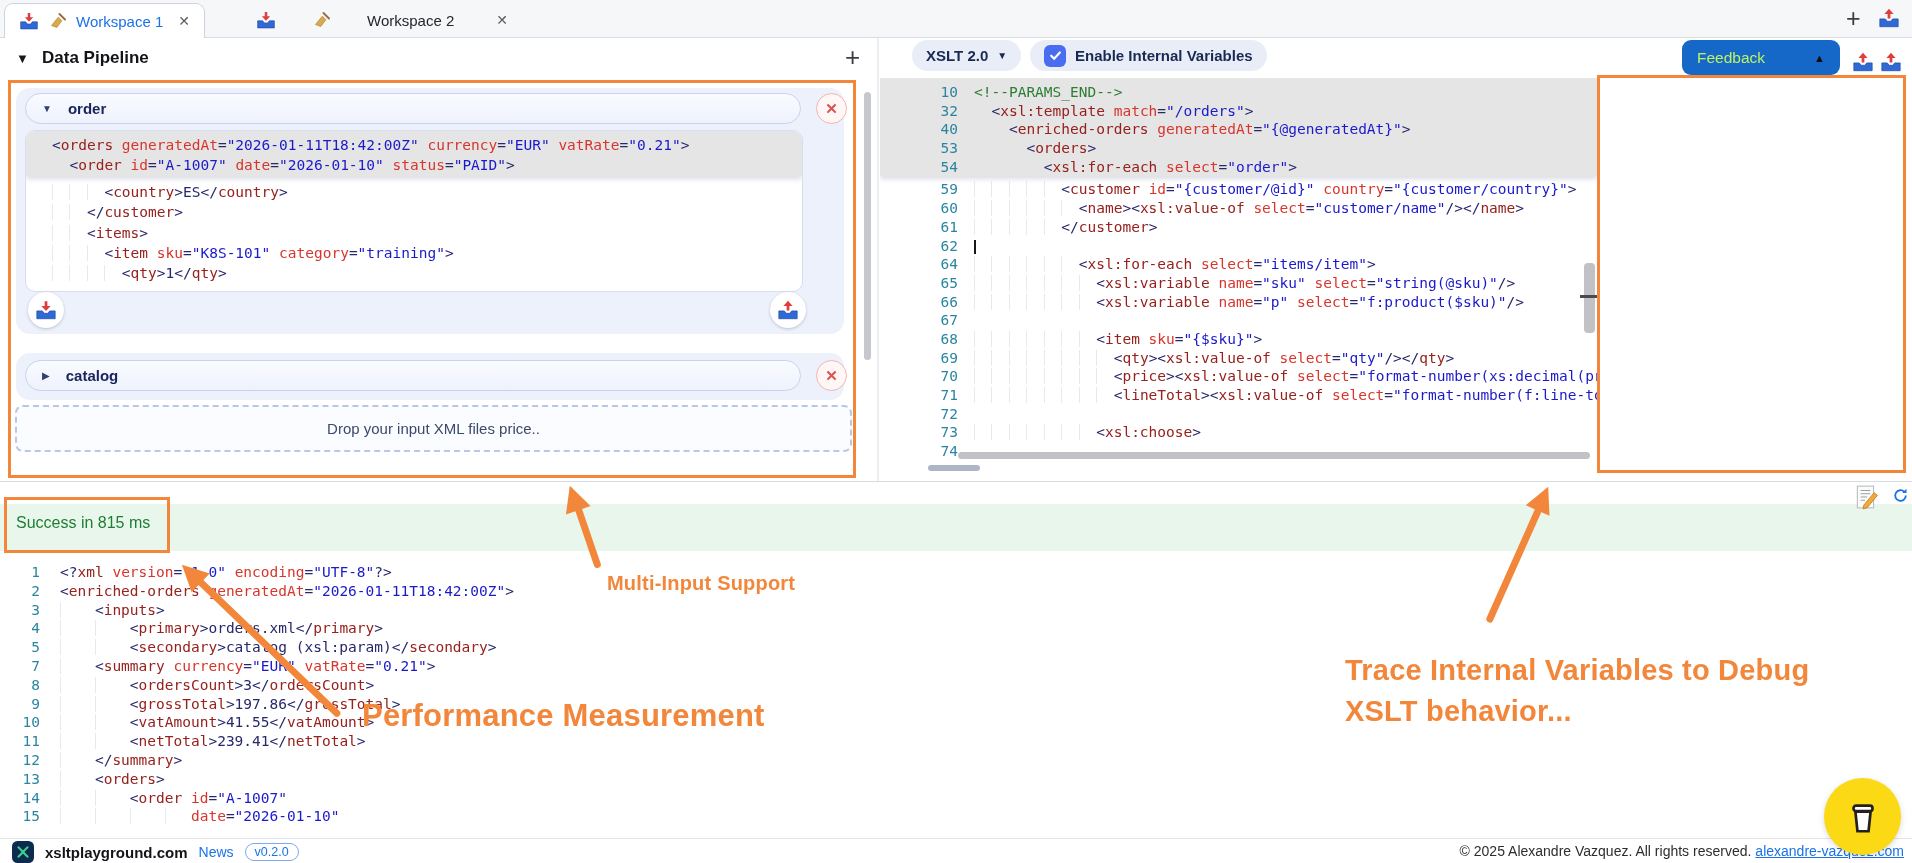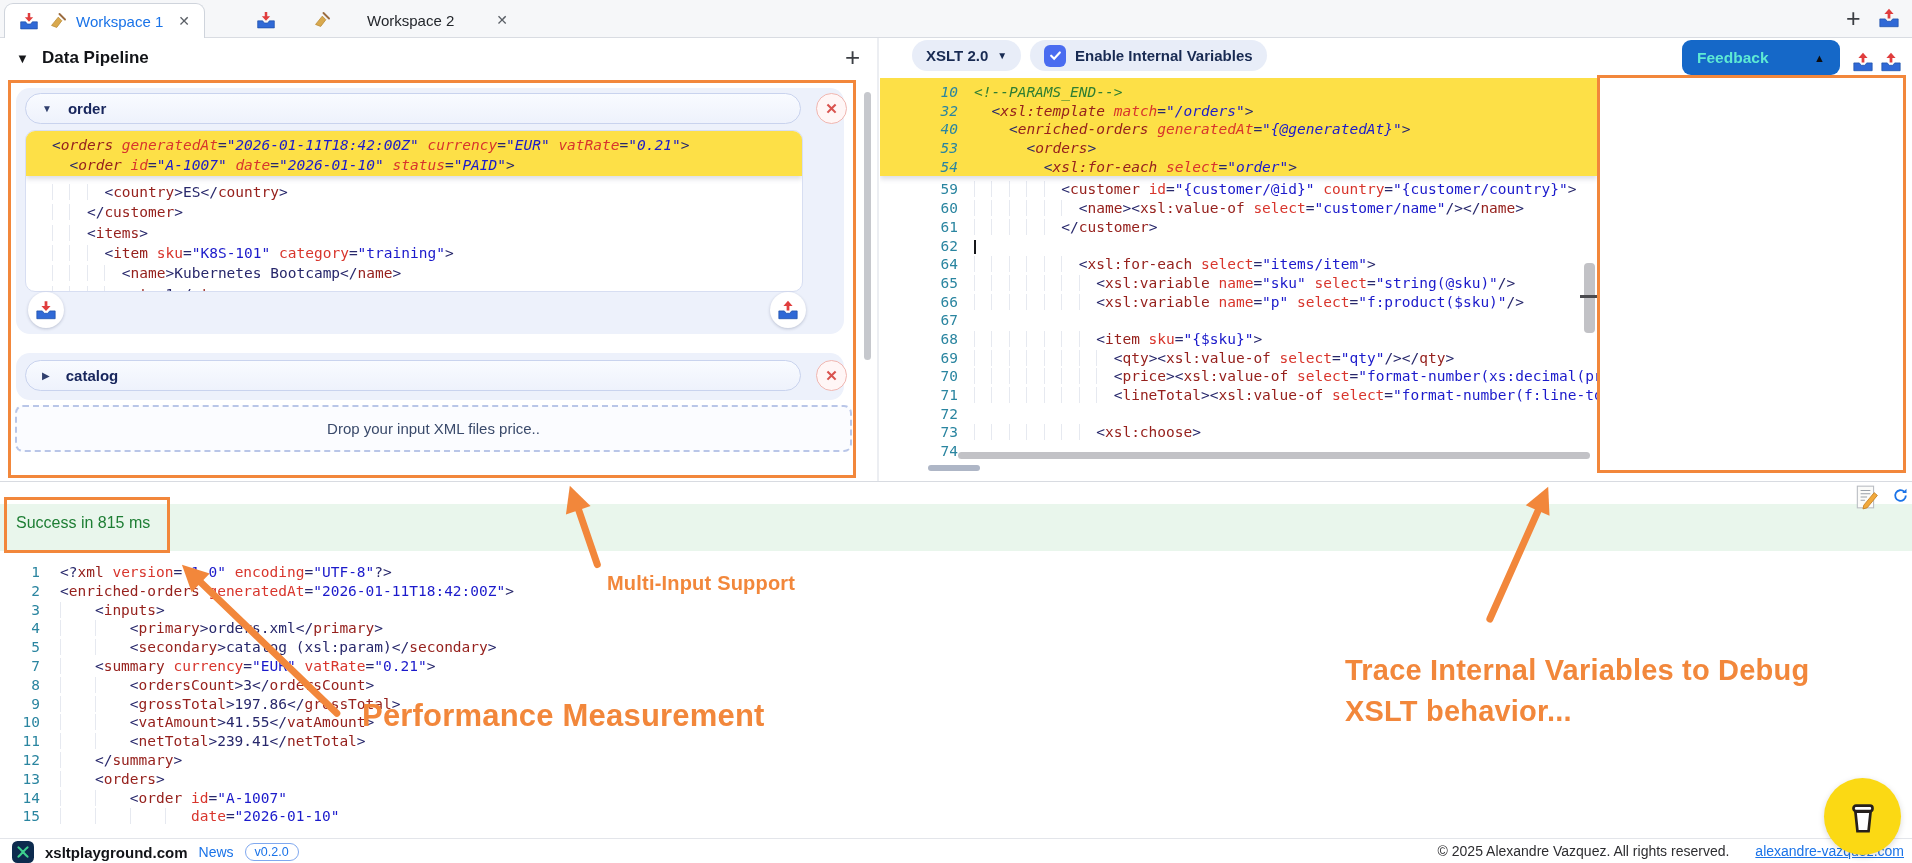--- a/index.html
+++ b/index.html
@@ -36,39 +36,39 @@
   .cl{white-space:pre;}
   .ln{display:inline-block;text-align:right;color:#2a85a0;}
   .ct{white-space:pre;}
   .tg{color:#96211d;}
   .at{color:#d8352c;}
   .st{color:#1b1acb;}
   .cm{color:#2e7d32;}
   .ind{background:repeating-linear-gradient(90deg,#e6e9f0 0,#e6e9f0 1px,transparent 1px,transparent 2ch);}
   .g4 .ind{background:repeating-linear-gradient(90deg,#e6e9f0 0,#e6e9f0 1px,transparent 1px,transparent 4ch);}
   .nog .ind{background:none;}
-  .sticky{position:relative;z-index:2;background:#fde047;box-shadow:0 3px 5px rgba(80,85,120,.20);font-style:italic;}
+  .sticky{position:relative;z-index:2;background:#e5e5e5;box-shadow:0 3px 5px rgba(80,85,120,.20);}
   .caret{display:inline-block;width:2px;height:14px;background:#17181b;vertical-align:middle;}
   
   .midcode{position:absolute;left:880px;top:78px;width:717px;height:383px;background:#fff;overflow:hidden;font-size:14.5px;}
   .midcode .cl{height:18.7px;line-height:18.7px;}
   .midcode .ln{width:78px;padding-right:16px;}
   
   .ordcode .cl{height:20.4px;line-height:20.4px;}
   
   .outcode{position:absolute;left:0;top:557px;width:1912px;height:281px;font-size:14.5px;overflow:hidden;}
   .outcode .cl{height:18.8px;line-height:18.8px;}
   .outcode .ln{width:40px;padding-right:20px;}
   
   .tbpill{position:absolute;top:40px;height:31px;border-radius:999px;background:#e8edf8;display:flex;align-items:center;
     gap:9px;padding:0 14px;font-size:15px;font-weight:bold;color:#182a52;cursor:pointer;}
   .chk{width:22px;height:22px;border-radius:6px;background:#4a6cf0;display:flex;align-items:center;justify-content:center;}
   .feedback{position:absolute;left:1682px;top:40px;width:158px;height:35px;background:#1568c8;border-radius:9px;z-index:60;
     display:flex;align-items:center;justify-content:space-between;padding:0 15px;box-sizing:border-box;cursor:pointer;}
-  .feedback .fl{color:#5eead4;font-weight:bold;font-size:15.5px;}
+  .feedback .fl{color:#bef264;font-weight:normal;font-size:15.5px;}
   .feedback .fa{color:#0c0c0e;font-size:11px;}
   
   .sb{position:absolute;background:#c2c2c6;border-radius:4px;}
   
   .trace-panel{position:absolute;left:1602px;top:80px;width:299px;height:388px;background:#fff;border:1px solid #d9dade;box-sizing:border-box;}
   .thead{height:46px;border-bottom:1px solid #e3e3e7;display:flex;align-items:center;gap:11px;padding:0 13px;}
   .thead .tt{font-size:16.5px;font-weight:bold;color:#101114;}
   .trow{display:flex;height:41.5px;border-bottom:1px solid #ededf0;align-items:stretch;}
   .tname{width:112px;padding:7px 0 0 12px;font-family:"DejaVu Sans Mono",monospace;font-size:14px;color:#2b2b2e;box-sizing:border-box;}
   .tval{flex:1;border-left:1px solid #e4e4e8;padding:7px 0 0 9px;font-family:"DejaVu Sans Mono",monospace;font-size:14px;color:#222;
@@ -82,21 +82,21 @@
   .ann{position:absolute;color:#F2873B;font-weight:800;z-index:55;letter-spacing:.2px;}
   .arr{position:absolute;height:0;transform-origin:0 0;z-index:55;}
   .arr .sh{position:absolute;left:0;top:-3.5px;height:7px;background:#F2873B;border-radius:4px;}
   .arr .hd{position:absolute;top:-13px;width:0;height:0;border-top:13px solid transparent;border-bottom:13px solid transparent;border-left:26px solid #F2873B;}
   
   .footer{position:absolute;left:0;top:838px;width:1912px;height:25px;background:#fff;border-top:1px solid #e3e5ea;}
   .f-left{position:absolute;left:12px;top:841px;display:flex;align-items:center;gap:11px;}
   .f-site{font-size:15px;font-weight:bold;color:#121418;}
   .f-news{font-size:14px;color:#1a73e8;cursor:pointer;}
   .f-ver{font-size:12.5px;color:#1a73e8;border:1px solid #7fa8ef;border-radius:999px;padding:1px 9px;cursor:pointer;}
-  .f-right{position:absolute;right:8px;top:843px;display:flex;align-items:center;gap:26px;justify-content:center;}
+  .f-right{position:absolute;right:8px;top:843px;display:flex;align-items:center;gap:4px;justify-content:center;}
   .f-copy{font-size:14px;color:#2d2d30;}
   .f-link{font-size:14px;color:#1a73e8;text-decoration:underline;cursor:pointer;}
   .coffee{position:absolute;left:1824px;top:778px;width:77px;height:77px;border-radius:50%;background:#fbd914;z-index:60;
     display:flex;align-items:center;justify-content:center;box-shadow:0 2px 6px rgba(0,0,0,.15);cursor:pointer;}
 </style>
 </head>
 <body>
 
 <div class="screen">
 
@@ -157,21 +157,20 @@
       <div class="editor ordcode code" style="left:9px;top:42px;width:776px;height:160px;">
         <div class="sticky nog" style="padding:4px 11px 0 26px;">
             <div class="cl"><span class="ct">&lt;<span class="tg">orders</span> <span class="at">generatedAt</span>=<span class="st">"2026-01-11T18:42:00Z"</span> <span class="at">currency</span>=<span class="st">"EUR"</span> <span class="at">vatRate</span>=<span class="st">"0.21"</span>&gt;</span></div>
             <div class="cl"><span class="ct"><span class="ind">  </span>&lt;<span class="tg">order</span> <span class="at">id</span>=<span class="st">"A-1007"</span> <span class="at">date</span>=<span class="st">"2026-01-10"</span> <span class="at">status</span>=<span class="st">"PAID"</span>&gt;</span></div>
           </div>
         <div style="padding:6px 0 0 26px;">
             <div class="cl"><span class="ct"><span class="ind">      </span>&lt;<span class="tg">country</span>&gt;ES&lt;/<span class="tg">country</span>&gt;</span></div>
             <div class="cl"><span class="ct"><span class="ind">    </span>&lt;/<span class="tg">customer</span>&gt;</span></div>
             <div class="cl"><span class="ct"><span class="ind">    </span>&lt;<span class="tg">items</span>&gt;</span></div>
             <div class="cl"><span class="ct"><span class="ind">      </span>&lt;<span class="tg">item</span> <span class="at">sku</span>=<span class="st">"K8S-101"</span> <span class="at">category</span>=<span class="st">"training"</span>&gt;</span></div>
-            <div class="cl"><span class="ct"><span class="ind">        </span>&lt;<span class="tg">name</span>&gt;Kubernetes Bootcamp&lt;/<span class="tg">name</span>&gt;</span></div>
             <div class="cl"><span class="ct"><span class="ind">        </span>&lt;<span class="tg">qty</span>&gt;1&lt;/<span class="tg">qty</span>&gt;</span></div>
           </div>
       </div>
       <div class="circle-btn" style="left:12px;top:204px;">
         <svg width="22" height="22" viewBox="0 0 24 24">
             <path d="M10.5 2.5h3v5H17l-5 5.5-5-5.5h3.5z" fill="#e03d3d"></path>
             <path d="M2 13h6l2 2.6h4L16 13h6v8.5H2z" fill="#3069d6" stroke="#1d4fa8" stroke-width="0.8"></path>
           </svg>
       </div>
       <div class="circle-btn" style="left:754px;top:204px;">

